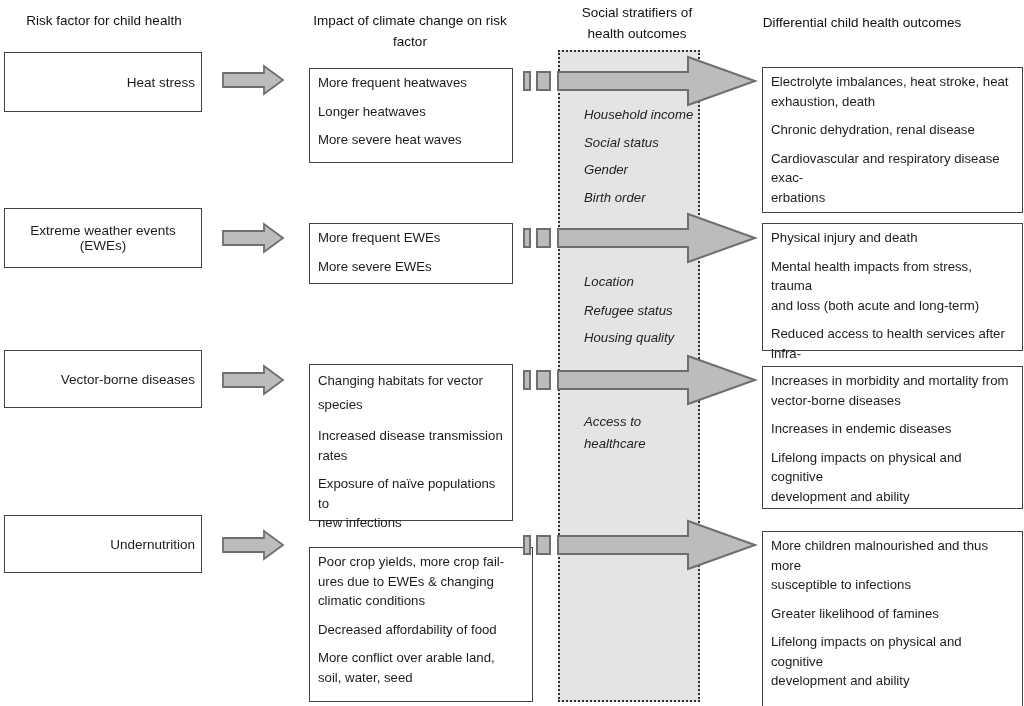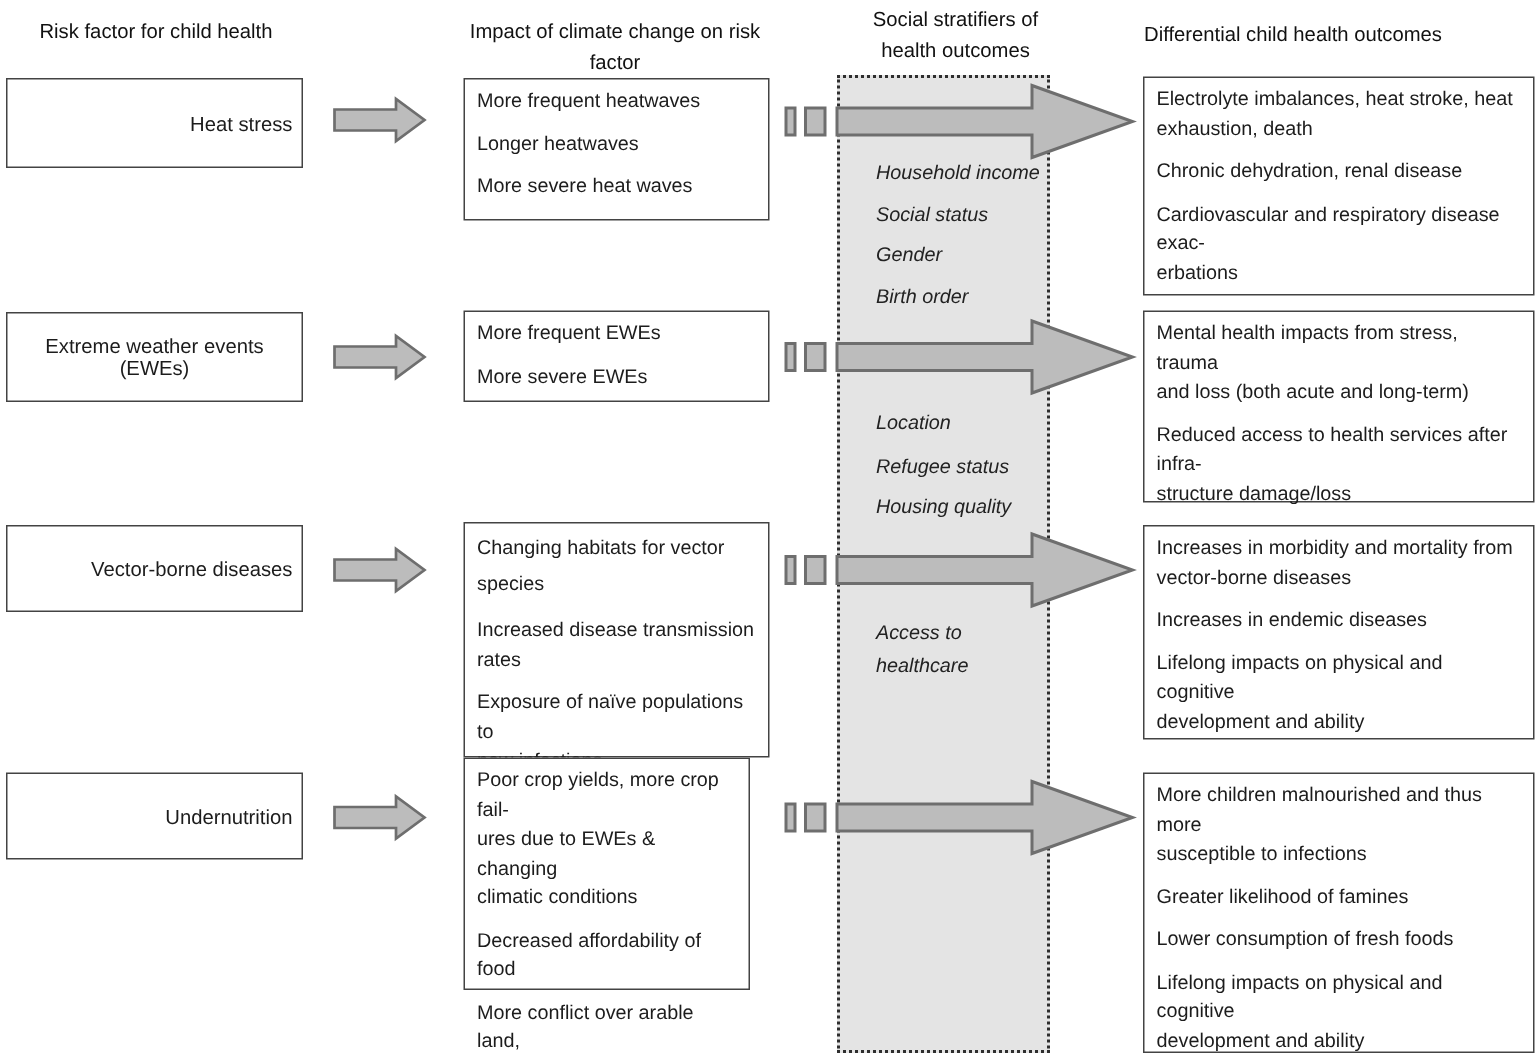--- a/index.html
+++ b/index.html
@@ -12,21 +12,21 @@
     text-align:center;white-space:pre-line;
   }
   .box{
     position:absolute;border:1.6px solid #434343;background:#ffffff;
     box-sizing:border-box;
   }
   .risk-box{
     display:flex;align-items:center;justify-content:flex-end;
     font-size:13.5px;text-align:center;padding:2px 6px;
   }
-  .list-box{padding:4px 8px;font-size:13.2px;}
+  .list-box{padding:4px 8px;font-size:13.2px;margin-top:16px;}
   .list-box p{margin:0 0 9px;line-height:19.5px;white-space:pre-line;}
   .strat-panel{
     position:absolute;left:558px;top:50px;width:142px;height:652px;
     background:var(--strat-fill,#e4e4e4);border:2px dotted #2e2e2e;
     box-sizing:border-box;z-index:1;
   }
   .strat-label{
     position:absolute;left:584px;font-style:italic;font-size:13.2px;
     line-height:22px;white-space:pre-line;z-index:3;color:#222;
   }
@@ -95,20 +95,21 @@
   <div class="box list-box" style="left:309px;top:207px;width:204px;height:61px;">
     <p>More frequent EWEs</p>
     <p>More severe EWEs</p>
   </div>
   <svg class="arrow" style="left:523px;top:212px;" width="234" height="52" viewBox="0 0 234 52">
     <rect class="arrow-shape" x="1" y="17" width="6" height="18"></rect>
     <rect class="arrow-shape" x="14" y="17" width="13" height="18"></rect>
     <polygon class="arrow-shape" points="35,17 165,17 165,2 232,26 165,50 165,35 35,35"></polygon>
   </svg>
   <div class="box list-box" style="left:762px;top:207px;width:261px;height:128px;">
+    <p>Physical injury and death</p>
     <p>Mental health impacts from stress, trauma
 and loss (both acute and long-term)</p>
     <p>Reduced access to health services after infra-
 structure damage/loss</p>
   </div>
 
   <div class="box risk-box" style="left:4px;top:350px;width:198px;height:58px;">
     <span>Vector-borne diseases</span>
   </div>
   <svg class="arrow" style="left:222px;top:364px;" width="63" height="32" viewBox="0 0 63 32">
@@ -134,35 +135,34 @@
     <p>Lifelong impacts on physical and cognitive
 development and ability</p>
   </div>
 
   <div class="box risk-box" style="left:4px;top:515px;width:198px;height:58px;">
     <span>Undernutrition</span>
   </div>
   <svg class="arrow" style="left:222px;top:529px;" width="63" height="32" viewBox="0 0 63 32">
     <polygon class="arrow-shape-sm" points="1,9 42,9 42,2 61,16 42,30 42,23 1,23"></polygon>
   </svg>
-  <div class="box list-box" style="left:309px;top:505px;width:191px;height:155px;">
+  <div class="box list-box" style="left:309px;top:531px;width:224px;height:155px;">
     <p>Poor crop yields, more crop fail-
 ures due to EWEs &amp; changing
 climatic conditions</p>
     <p>Decreased affordability of food</p>
     <p>More conflict over arable land,
 soil, water, seed</p>
   </div>
   <svg class="arrow" style="left:523px;top:519px;" width="234" height="52" viewBox="0 0 234 52">
     <rect class="arrow-shape" x="1" y="17" width="6" height="18"></rect>
     <rect class="arrow-shape" x="14" y="17" width="13" height="18"></rect>
     <polygon class="arrow-shape" points="35,17 165,17 165,2 232,26 165,50 165,35 35,35"></polygon>
   </svg>
   <div class="box list-box" style="left:762px;top:515px;width:261px;height:187px;">
     <p>More children malnourished and thus more
 susceptible to infections</p>
     <p>Greater likelihood of famines</p>
-    <p>Lower consumption of fresh foods</p>
     <p>Lifelong impacts on physical and cognitive
 development and ability</p>
   </div>
 
 </div>
 
 </body></html>

